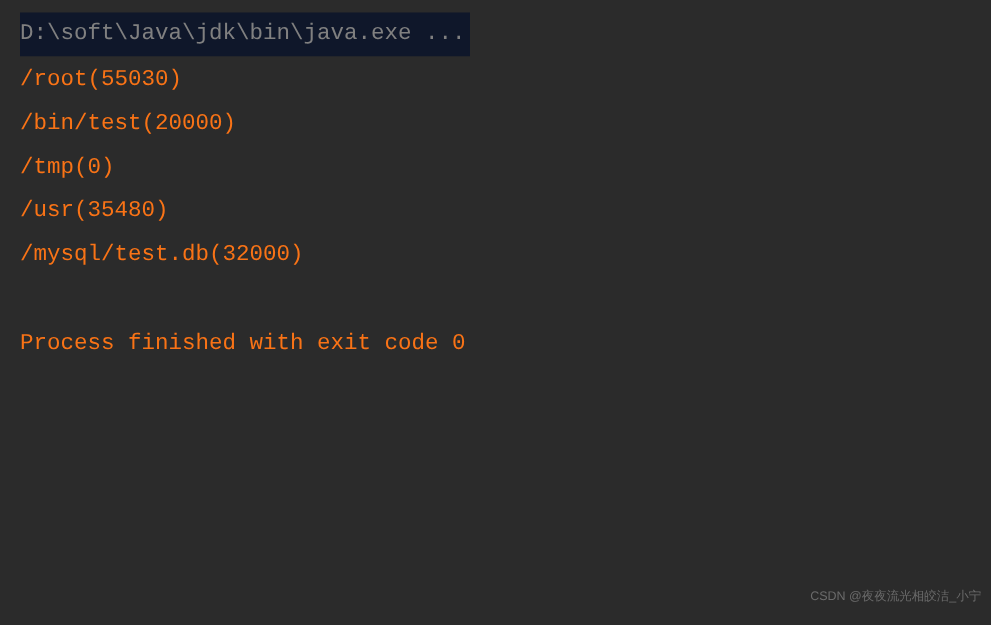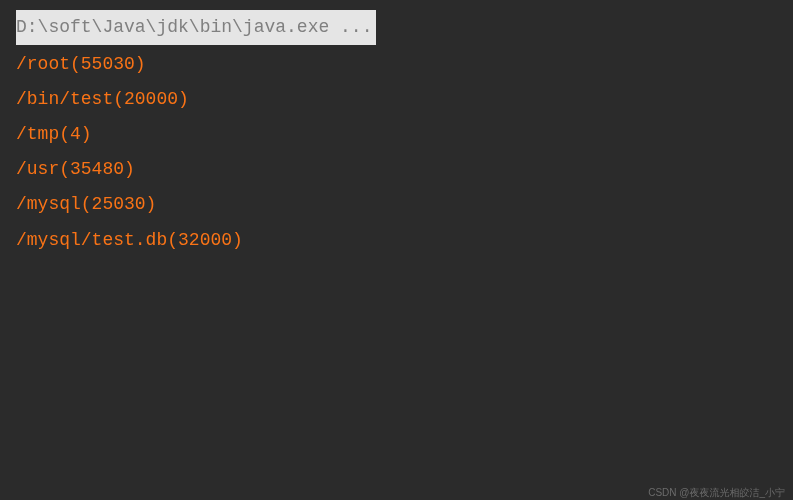--- a/index.html
+++ b/index.html
@@ -16,44 +16,44 @@
       color: #a9b7c6;
       overflow: hidden;
       position: relative;
     }
     .console {
       padding: 10px 16px;
       line-height: 1.95;
     }
     .command-line {
       color: #808080;
-      background: #e5e5e5;
+      background: #0f172a;
       display: inline-block;
       padding: 0 4px 0 0;
       margin-bottom: 2px;
     }
     .output-line {
       color: #f97316;
     }
     .watermark {
       position: absolute;
-      bottom: 0;
+      bottom: 16px;
       right: 8px;
       font-size: 10px;
       color: #6b6b6b;
       font-family: sans-serif;
     }
   </style>
 </head>
 <body>
 
 <div class="console">
   <div class="command-line">D:\soft\Java\jdk\bin\java.exe ...</div>
   <div class="output-line">/root(55030)</div>
   <div class="output-line">/bin/test(20000)</div>
-  <div class="output-line">/tmp(4)</div>
+  <div class="output-line">/tmp(0)</div>
   <div class="output-line">/usr(35480)</div>
-  <div class="output-line">/mysql(25030)</div>
   <div class="output-line">/mysql/test.db(32000)</div>
   <div class="output-line">&nbsp;</div>
+  <div class="output-line">Process finished with exit code 0</div>
 </div>
 
 <div class="watermark">CSDN @夜夜流光相皎洁_小宁</div>
 
 </body></html>

